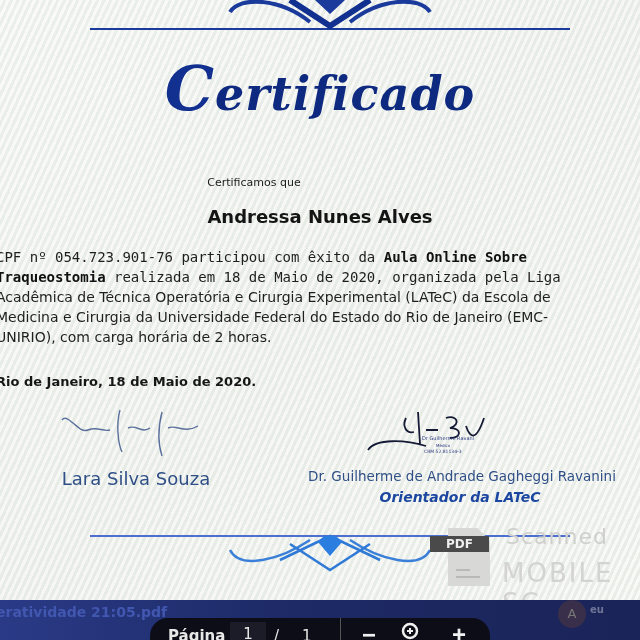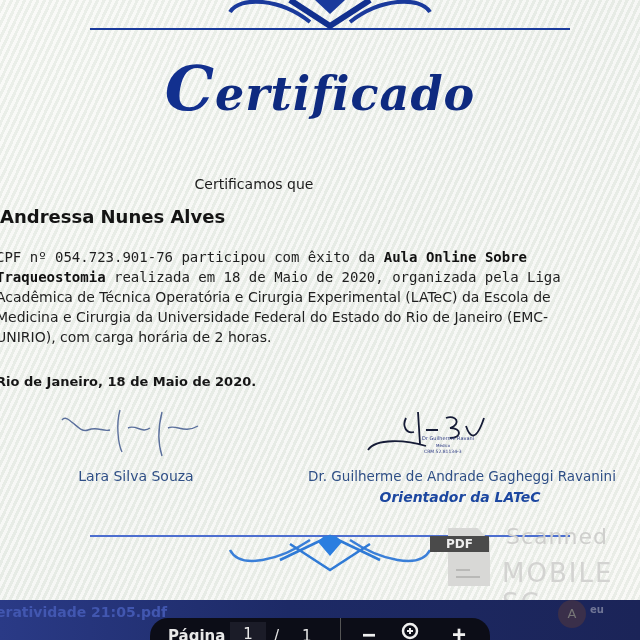--- a/index.html
+++ b/index.html
@@ -17,39 +17,39 @@
   .rule { position:absolute; height:2px; background:#1a3a9c; }
   .ornament { position:absolute; }
   .title {
     position:absolute; left:0; width:640px; top:52px; text-align:center;
     font-family: "DejaVu Serif", serif; font-size:46px; font-weight:bold;
     color:#0e2a80; letter-spacing:1px; font-style:italic;
   }
   .title .cap { font-size:62px; color:#12308f; }
   .intro {
     position:absolute; left:0; width:508px; top:176px; text-align:center;
-    font-size:14px; color:#1b1b1b;
+    font-size:11px; color:#1b1b1b;
   }
   .name {
-    position:absolute; left:0; width:640px; top:206px; 
+    position:absolute; left:0; width:640px; top:206px; text-align:center;
     font-size:18px; font-weight:bold; color:#141414;
   }
   .body {
     position:absolute; left:-4px; top:247px; width:660px;
     font-size:14px; line-height:20px; color:#1e1e1e; white-space:nowrap;
   }
   .body .mono { font-family:"DejaVu Sans Mono", monospace; font-size:14px; }
   .body b { color:#111; }
   .place {
     position:absolute; left:-4px; top:374px; font-size:13px; font-weight:bold; color:#161616;
   }
   .sig1 { position:absolute; left:58px; top:404px; }
   .sig2 { position:absolute; left:366px; top:408px; }
   .sig-name {
-    position:absolute; font-size:14px; color:#2f4f86; text-align:center;
+    position:absolute; font-size:18px; color:#2f4f86; text-align:center;
   }
   .sig-role {
     position:absolute; font-size:14px; font-style:italic; font-weight:bold; color:#1c47a0; text-align:center;
   }
   .watermark { position:absolute; left:430px; top:524px; width:210px; height:70px; }
   .wm-doc {
     position:absolute; left:18px; top:4px; width:42px; height:58px; background:#d8d8d6;
     clip-path: polygon(0 0, 70% 0, 100% 22%, 100% 100%, 0 100%);
   }
   .wm-pdf {

